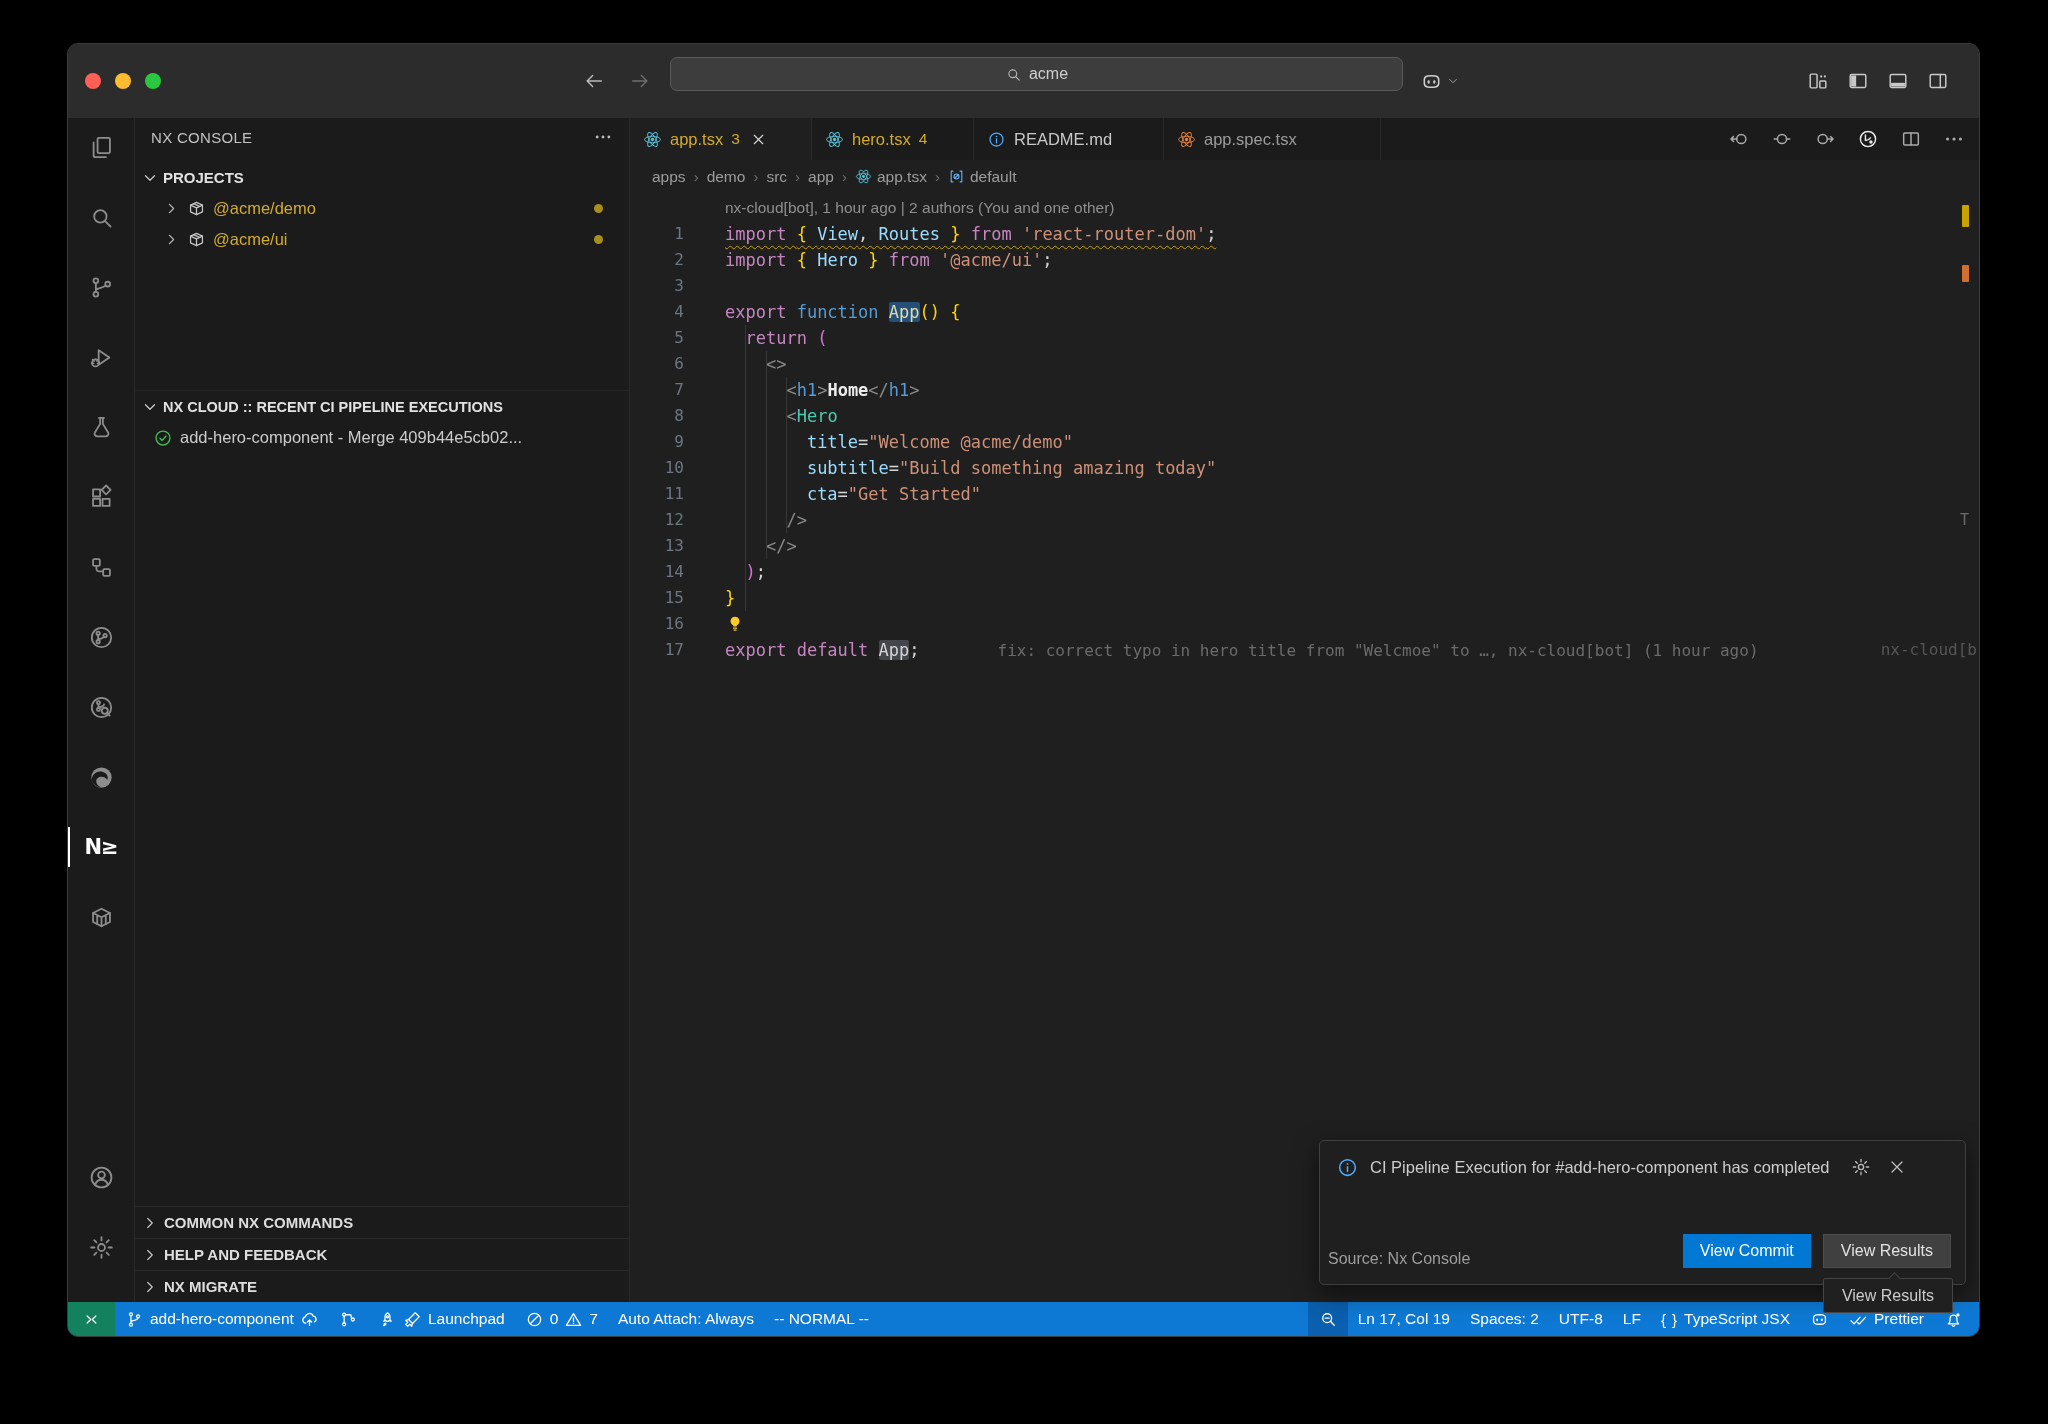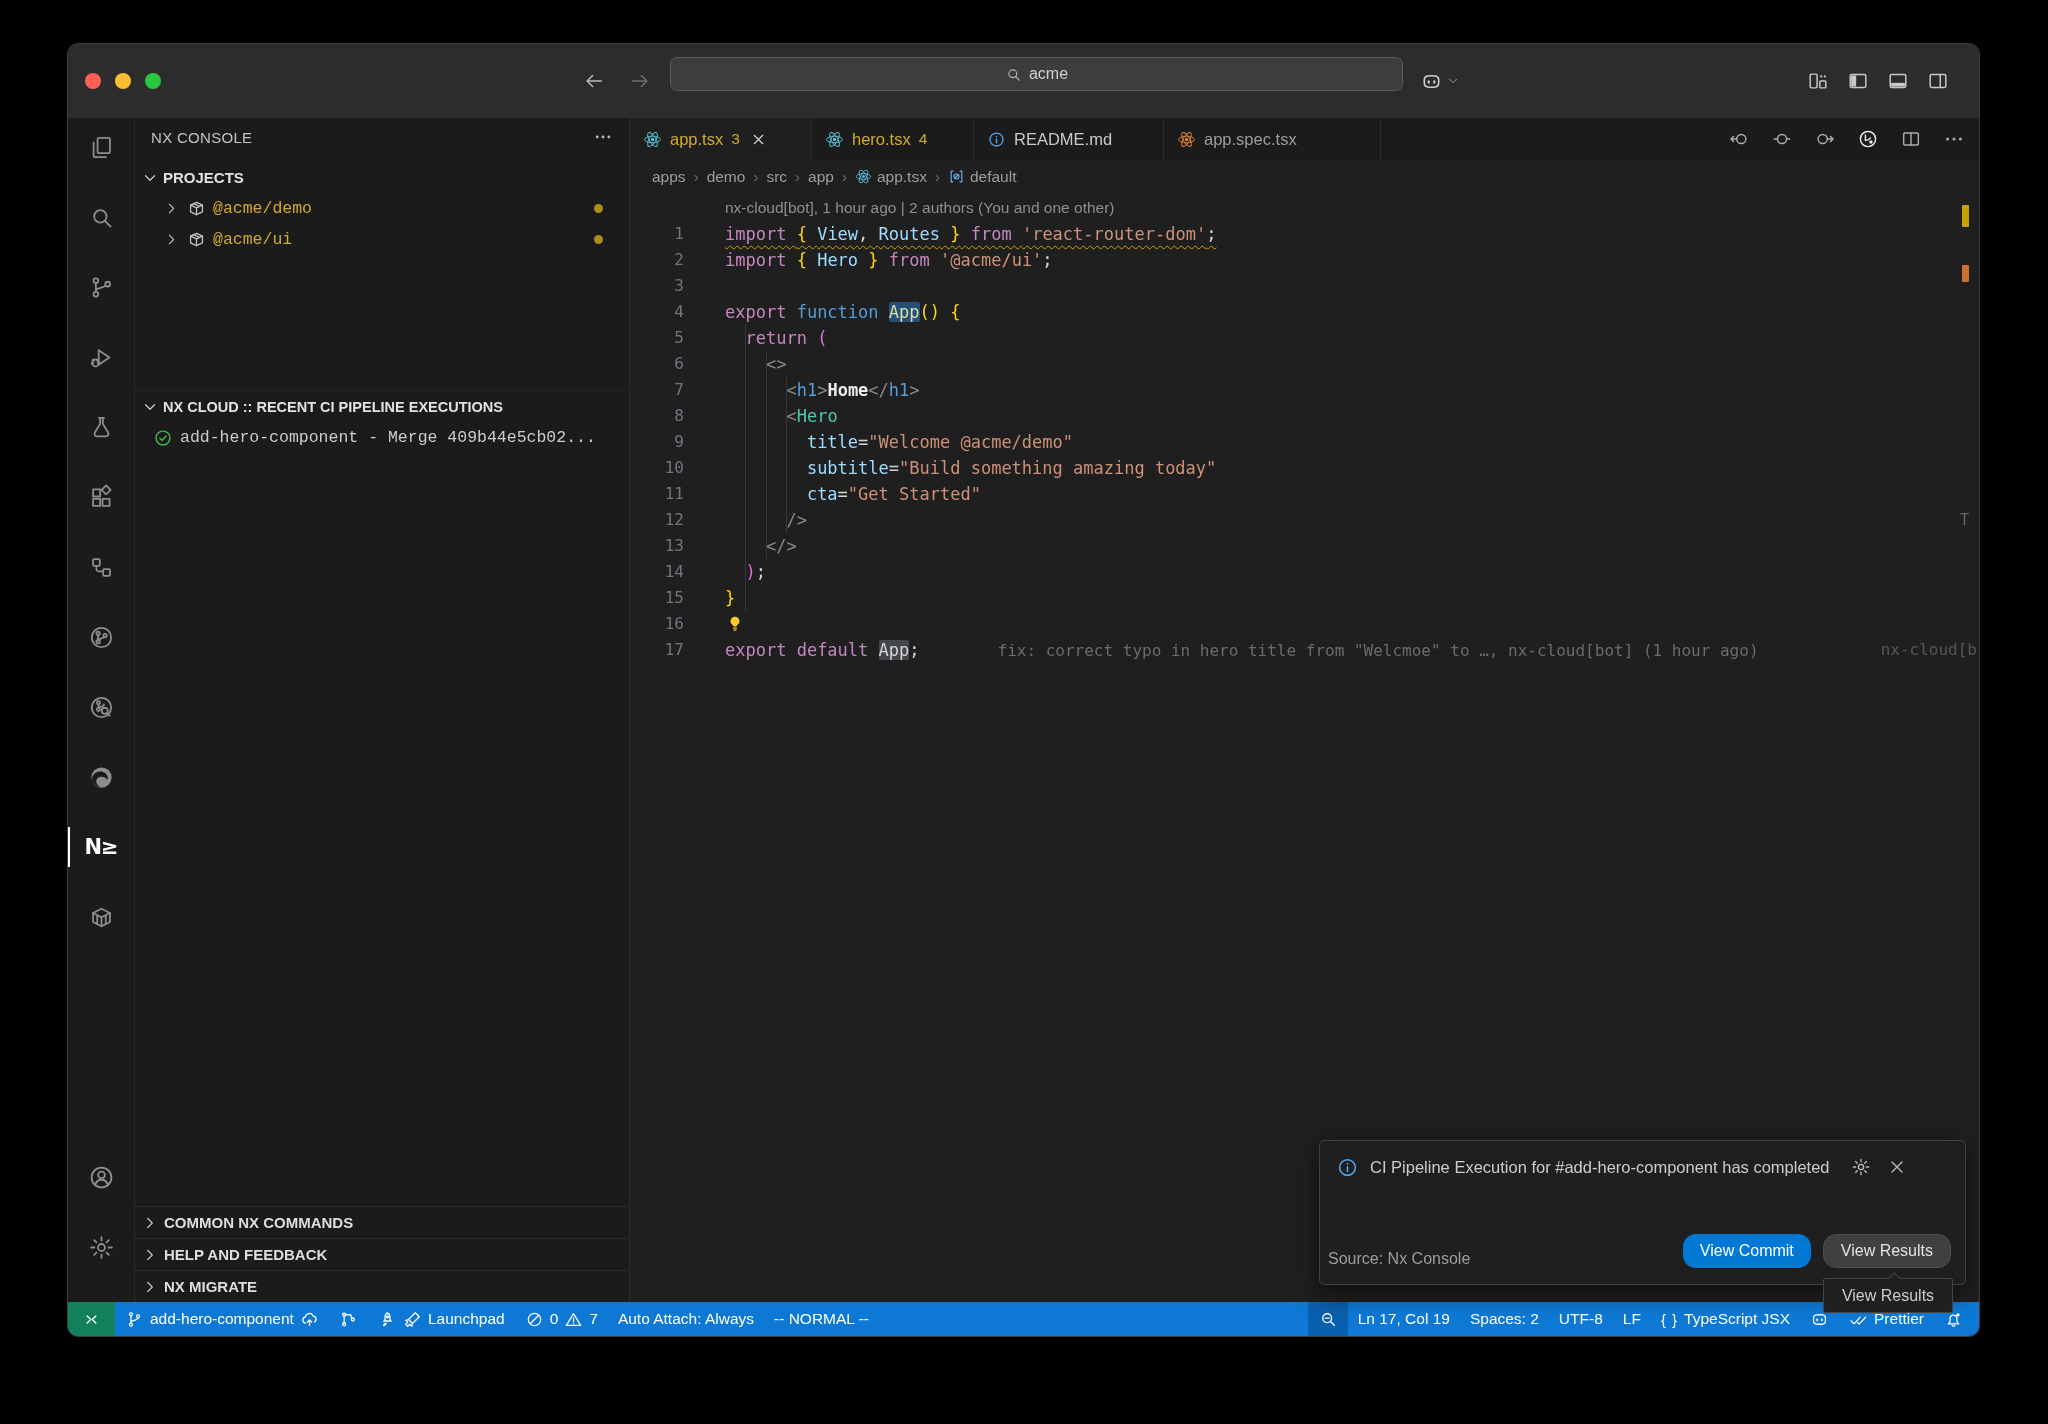--- a/index.html
+++ b/index.html
@@ -39,21 +39,21 @@
   .ab-bottom{margin-bottom:11px;display:flex;flex-direction:column;align-items:center;}
   .nxlogo{font-weight:700;font-size:21px;letter-spacing:-1px;font-family:"DejaVu Sans",sans-serif;}
   
   .sidebar{width:494px;background:#1b1b1b;border-right:1px solid #2a2a2a;position:relative;flex:0 0 auto;
            color:#cccccc;overflow:hidden;}
   .side-title{height:38px;display:flex;align-items:center;padding:0 16px;font-size:15px;color:#c3c3c3;letter-spacing:.3px;}
   .side-title .grow{flex:1}
   .side-title .ic{width:20px;height:20px;color:#bdbdbd;}
   .sec-head{height:31px;display:flex;align-items:center;gap:4px;padding:0 6px;font-weight:700;font-size:15px;color:#e2e2e2;}
   .sec-head .ic{width:18px;height:18px;color:#cccccc;flex:0 0 auto;}
-  .tree-row{height:31px;display:flex;align-items:center;gap:7px;padding-left:28px;font-size:16.5px;font-family:Liberation Mono, monospace;}
+  .tree-row{height:31px;display:flex;align-items:center;gap:7px;padding-left:28px;font-size:16.5px;}
   .tree-row .tw{width:17px;height:17px;color:#b0b0b0;flex:0 0 auto;}
   .tree-row .ti{width:19px;height:19px;color:#c5c5c5;flex:0 0 auto;}
   .tree-row .lbl{flex:1;}
   .tree-row.gold .lbl{color:#d2ab2e;}
   .dot{width:9px;height:9px;border-radius:50%;background:#a98e1c;margin-right:26px;}
   .cloud-sec{position:absolute;left:0;right:0;top:272px;border-top:1px solid #242424;}
   .cloud-sec .tree-row{padding-left:18px;color:#cccccc;}
   .cloud-sec .ti{color:#3fb950;width:20px;height:20px;}
   .side-bottom{position:absolute;left:0;right:0;bottom:0;}
   .collapsed-row{height:31px;border-top:1px solid #2a2a2a;display:flex;align-items:center;gap:5px;padding:0 6px;
@@ -105,21 +105,21 @@
   .notif{position:absolute;left:1251px;top:1096px;width:647px;height:145px;background:#1f1f1f;
          border:1px solid #404040;border-radius:5px;box-shadow:0 8px 24px rgba(0,0,0,.55);z-index:30;
          box-sizing:border-box;}
   .notif-row1{display:flex;align-items:flex-start;padding:14px 14px 0 16px;gap:11px;}
   .notif-row1 .info{width:23px;height:23px;color:#4daafc;flex:0 0 auto;margin-top:1px;}
   .notif-msg{flex:1;font-size:16.5px;color:#cccccc;line-height:1.55;max-width:470px;}
   .notif-icons{display:flex;gap:16px;color:#bbbbbb;margin-top:2px;}
   .notif-icons .ic{width:20px;height:20px;}
   .notif-row2{position:absolute;left:8px;right:14px;top:93px;display:flex;align-items:flex-end;}
   .notif-src{color:#9d9d9d;font-size:16px;flex:1;}
-  .nbtn{height:34px;display:flex;align-items:center;justify-content:center;font-size:16px;border-radius:13px;
+  .nbtn{height:34px;display:flex;align-items:center;justify-content:center;font-size:16px;border-radius:0;
         padding:0 17px;box-sizing:border-box;}
   .nbtn.primary{background:#0078d4;color:#ffffff;margin-right:12px;}
   .nbtn.secondary{background:#404040;color:#e2e2e2;border:1px solid #4d4d4d;}
   .tooltip{position:absolute;left:1755px;top:1234px;width:128px;height:33px;background:#202020;
            border:1px solid #454545;color:#cccccc;font-size:16px;display:flex;align-items:center;
            justify-content:center;z-index:40;border-radius:2px;}
   .tooltip::before{content:"";position:absolute;top:-5px;left:66px;width:8px;height:8px;background:#202020;
                    border-left:1px solid #454545;border-top:1px solid #454545;transform:rotate(45deg);}
   
   .statusbar{height:34px;background:#0e79d4;display:flex;align-items:center;color:#ffffff;font-size:15.5px;

